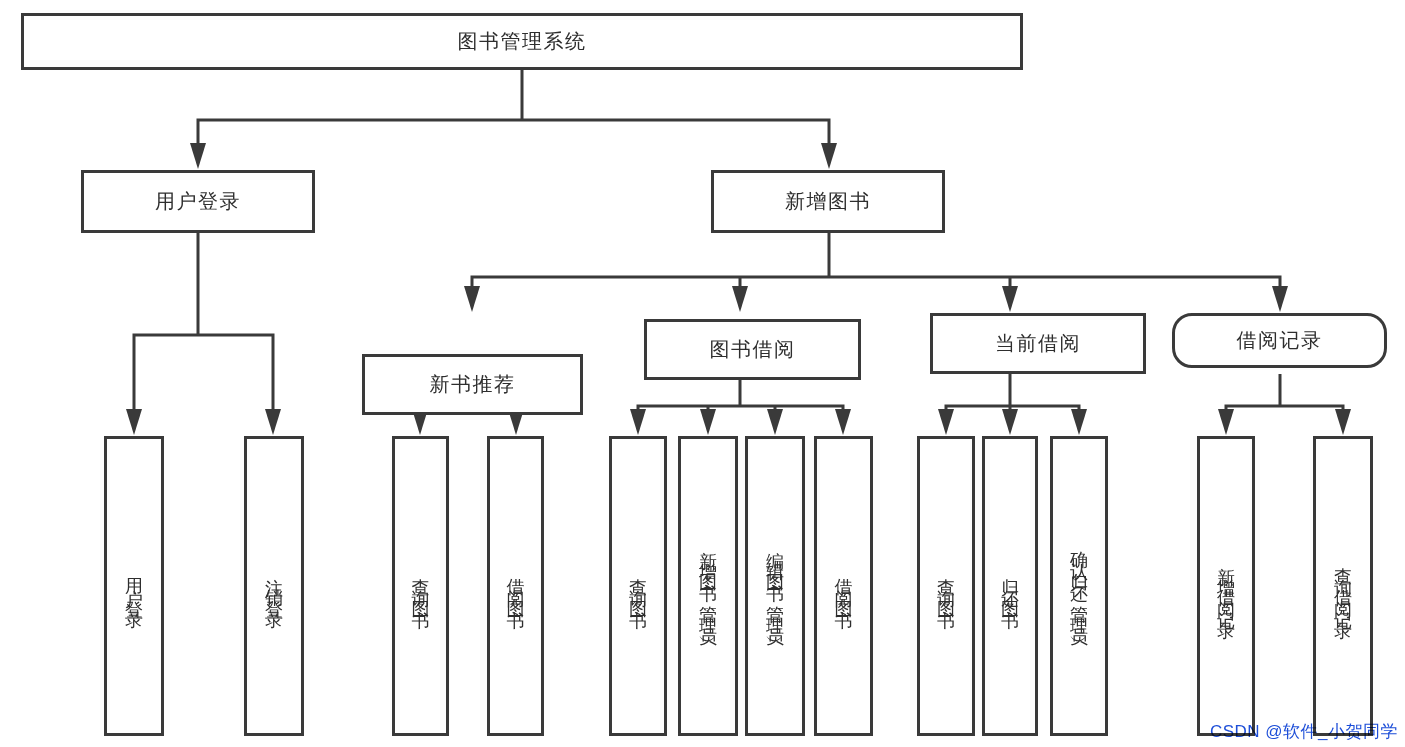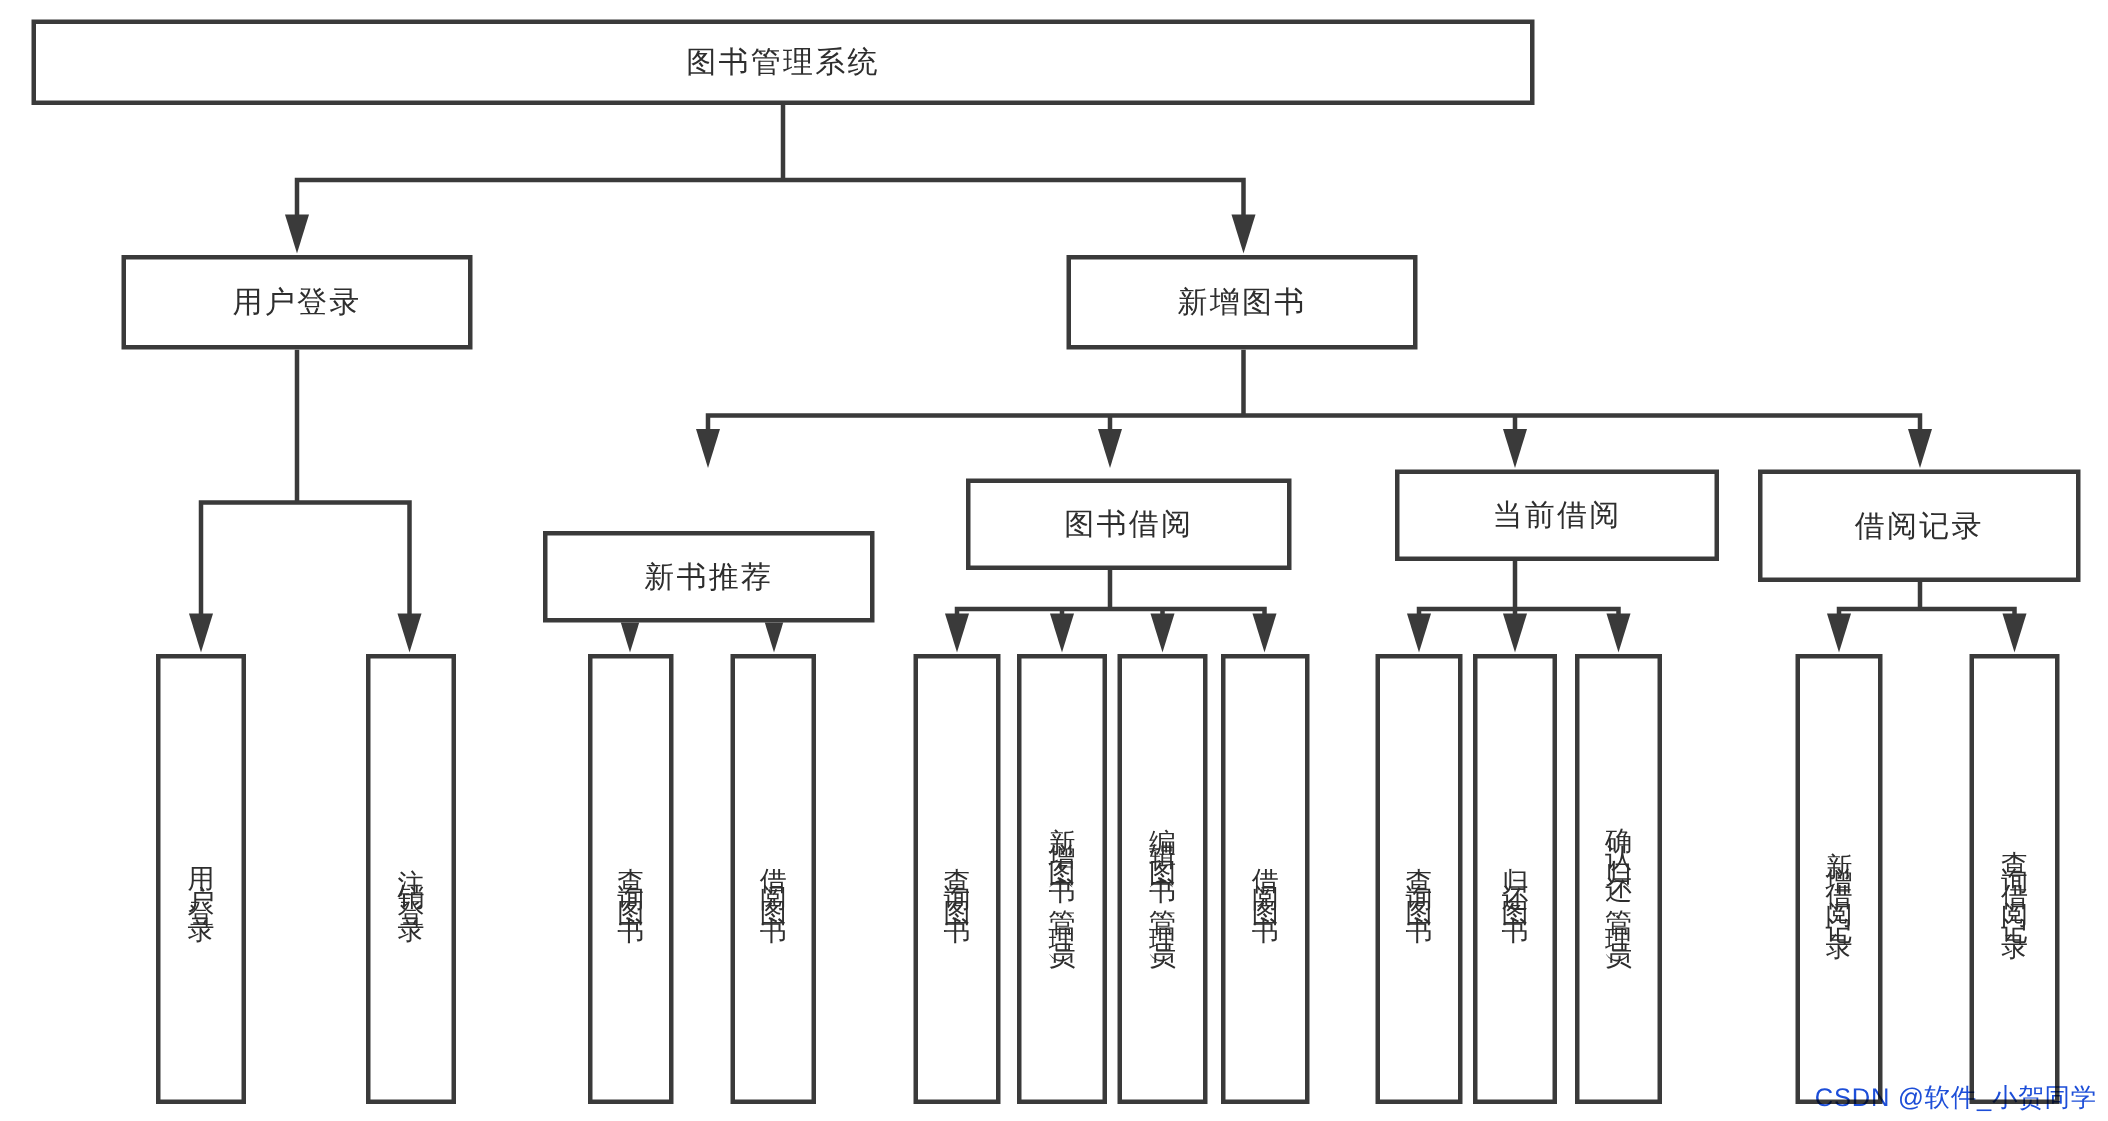--- a/index.html
+++ b/index.html
@@ -99,21 +99,21 @@
 
   <div class="node h" style="left:362px; top:313px; width:221px; height:61px;margin-top:41px;">
     <span>新书推荐</span>
   </div>
   <div class="node h" style="left:632px; top:319px; width:217px; height:61px;margin-left:12px;">
     <span>图书借阅</span>
   </div>
   <div class="node h" style="left:904px; top:313px; width:216px; height:61px;margin-left:26px;">
     <span>当前借阅</span>
   </div>
-  <div class="node h" style="left:1172px; top:313px; width:215px; height:75px;">
+  <div class="node h" style="left:1172px; top:313px; width:215px; height:55px;border-radius:20px;">
     <span>借阅记录</span>
   </div>
 
   <div class="node v" style="left:104px; top:436px; width:60px; height:300px;">
     <span>用户登录</span>
   </div>
   <div class="node v" style="left:244px; top:436px; width:60px; height:300px;">
     <span>注销登录</span>
   </div>
 

